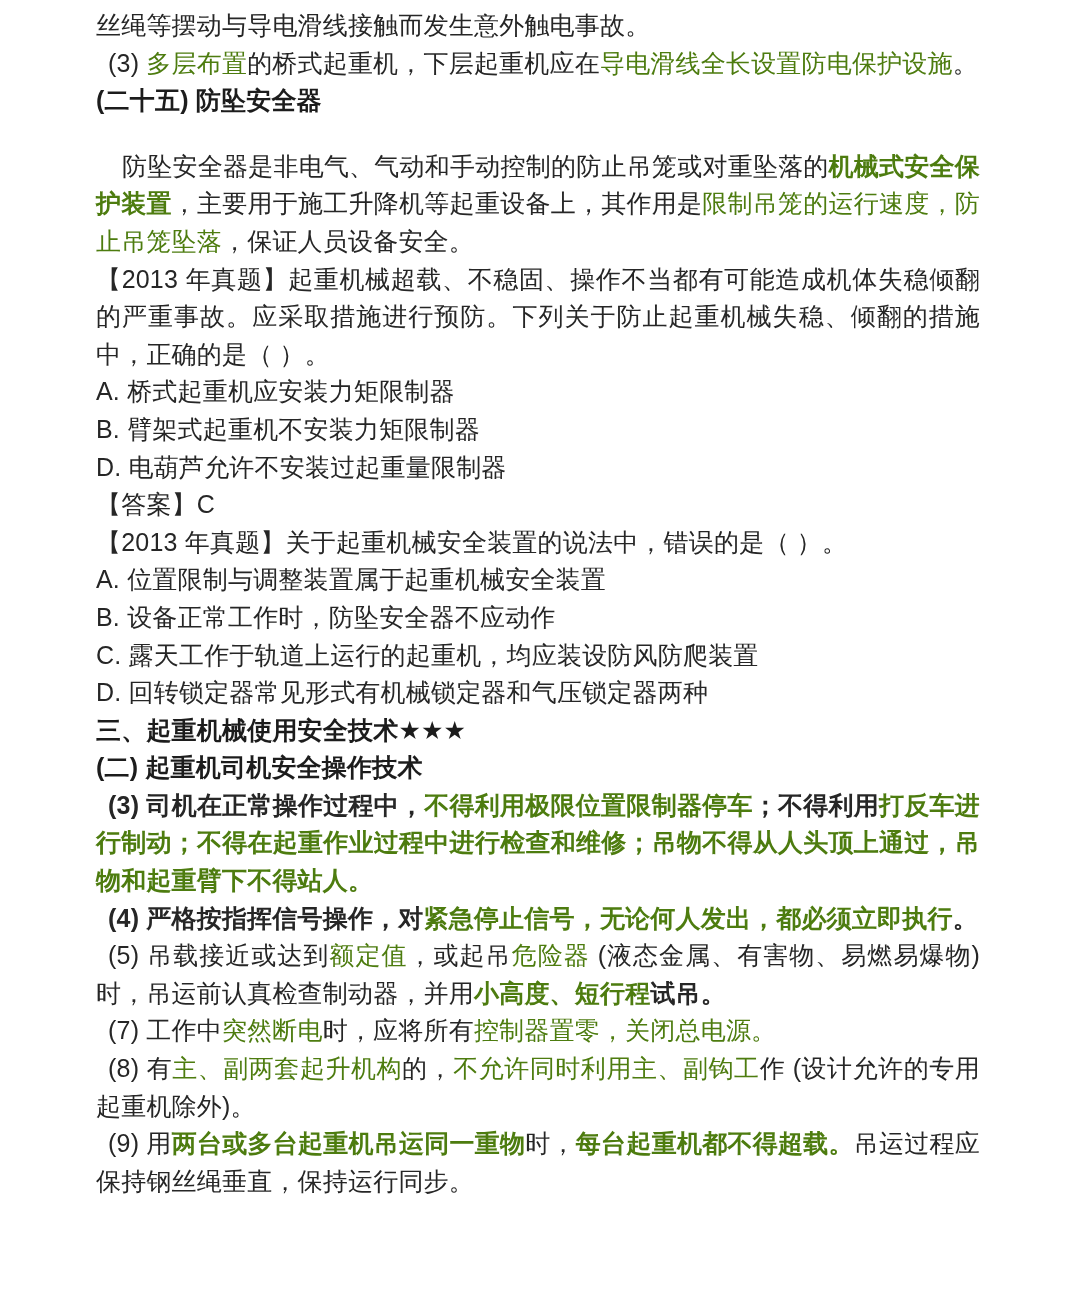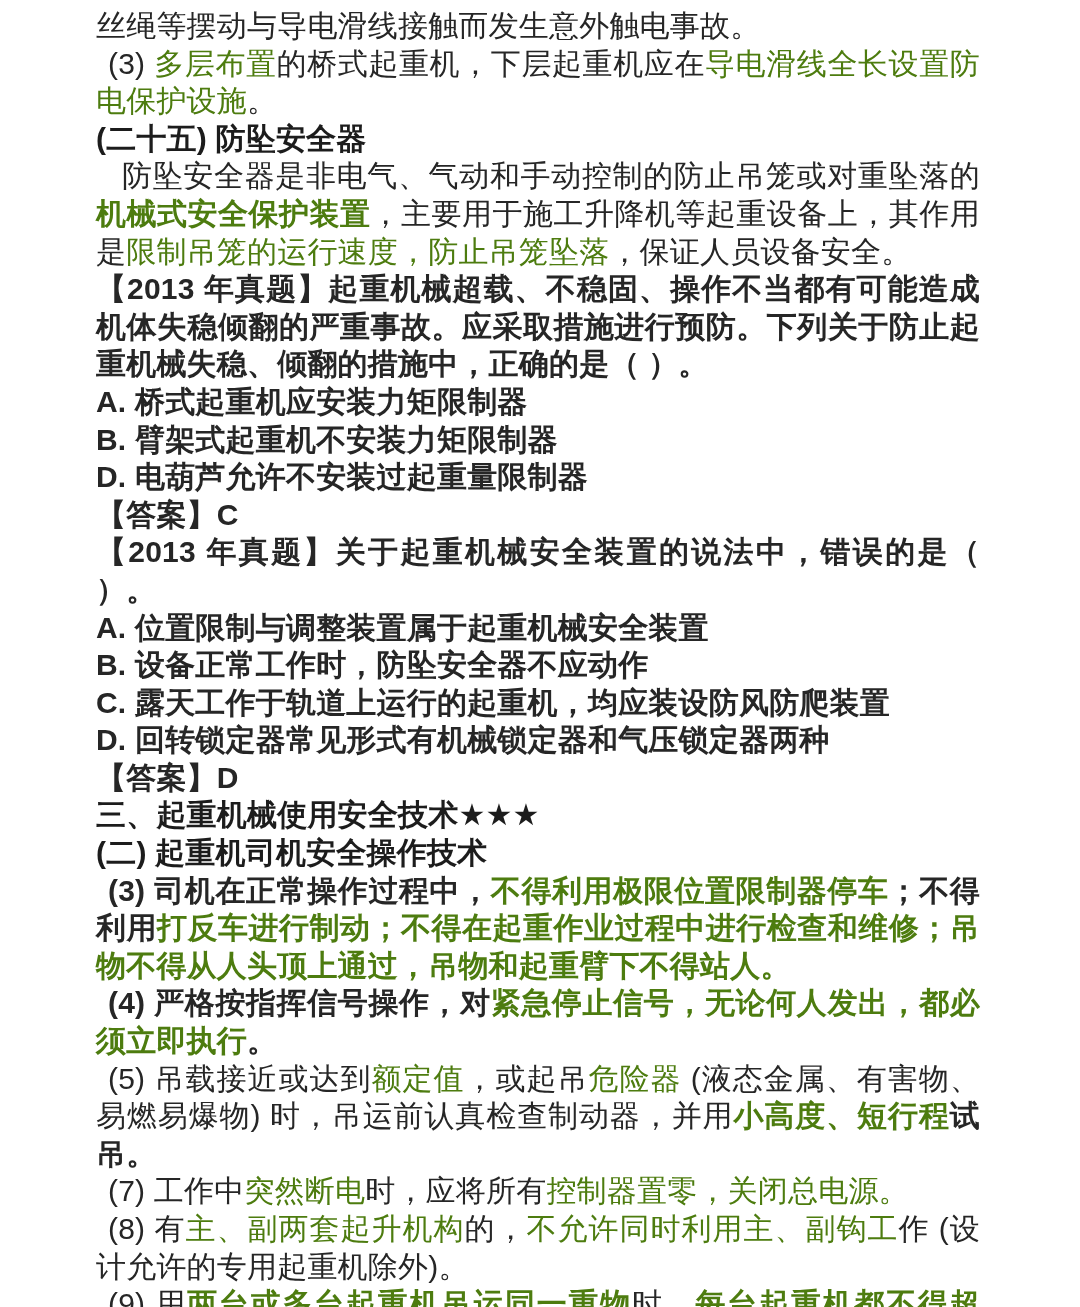--- a/index.html
+++ b/index.html
@@ -1,24 +1,24 @@
 <!DOCTYPE html>
 <html lang="zh"><head>
 <meta charset="utf-8">
 <style>
   html,body{margin:0;padding:0;background:#fff;}
   body{width:1080px;font-family:"Liberation Sans","DejaVu Sans",sans-serif;}
   .page{position:relative;box-sizing:border-box;width:1080px;min-height:1307px;
         padding:7px 100px 12px 96px;background:#fff;overflow:hidden;}
-  .doc p{margin:0;font-size:30px;line-height:37.6px;color:#262626;
+  .doc p{margin:0;font-size:25px;line-height:37.6px;color:#262626;
          text-align:justify;letter-spacing:0.2px;}
   .doc p.cont{text-indent:0;}
   .doc p.item{text-indent:12px;}
-  .doc p.body{text-indent:26px;}
-  .doc p.flush{text-indent:0;font-weight:bold;}
+  .doc p.body{text-indent:26px;margin-top:28px;}
+  .doc p.flush{text-indent:0;}
   .doc p.heading{font-weight:700;text-indent:0;color:#1c1c1c;}
   .doc p.bold{font-weight:700;}
   .doc span.red{color:#4d7c0f;}
   .doc span.b{font-weight:700;}
 </style>
 </head>
 <body>
 
 <div class="page">
   <div class="doc" id="doc">
@@ -29,21 +29,20 @@
       <p class="flush"><span>【2013 年真题】起重机械超载、不稳固、操作不当都有可能造成机体失稳倾翻的严重事故。应采取措施进行预防。下列关于防止起重机械失稳、倾翻的措施中，正确的是（  ）。</span></p>
       <p class="flush"><span>A. 桥式起重机应安装力矩限制器</span></p>
       <p class="flush"><span>B. 臂架式起重机不安装力矩限制器</span></p>
       <p class="flush"><span>D. 电葫芦允许不安装过起重量限制器</span></p>
       <p class="flush"><span>【答案】C</span></p>
       <p class="flush"><span>【2013 年真题】关于起重机械安全装置的说法中，错误的是（  ）。</span></p>
       <p class="flush"><span>A. 位置限制与调整装置属于起重机械安全装置</span></p>
       <p class="flush"><span>B. 设备正常工作时，防坠安全器不应动作</span></p>
       <p class="flush"><span>C. 露天工作于轨道上运行的起重机，均应装设防风防爬装置</span></p>
       <p class="flush"><span>D. 回转锁定器常见形式有机械锁定器和气压锁定器两种</span></p>
-      <p class="flush"><span>【答案】D</span></p>
       <p class="heading"><span>三、起重机械使用安全技术★★★</span></p>
       <p class="heading"><span>(二) 起重机司机安全操作技术</span></p>
       <p class="item bold"><span>(3) 司机在正常操作过程中，</span><span class="red">不得利用极限位置限制器停车</span><span>；不得利用</span><span class="red">打反车进行制动；不得在起重作业过程中进行检查和维修；吊物不得从人头顶上通过，吊物和起重臂下不得站人。</span></p>
       <p class="item bold"><span>(4) 严格按指挥信号操作，对</span><span class="red">紧急停止信号，无论何人发出，都必须立即执行</span><span>。</span></p>
       <p class="item"><span>(5) 吊载接近或达到</span><span class="red">额定值</span><span>，或起吊</span><span class="red">危险器</span><span> (液态金属、有害物、易燃易爆物) 时，吊运前认真检查制动器，并用</span><span class="red b">小高度、短行程</span><span class="b">试吊</span><span class="b">。</span></p>
       <p class="item"><span>(7) 工作中</span><span class="red">突然断电</span><span>时，应将所有</span><span class="red">控制器置零，关闭总电源。</span></p>
       <p class="item"><span>(8) 有</span><span class="red">主、副两套起升机构</span><span>的，</span><span class="red">不允许同时利用主、副钩工</span><span>作 (设计允许的专用起重机除外)。</span></p>
       <p class="item"><span>(9) 用</span><span class="red b">两台或多台起重机吊运同一重物</span><span>时，</span><span class="red b">每台起重机都不得超载。</span><span>吊运过程应保持钢丝绳垂直，保持运行同步。</span></p>
     </div>
 

